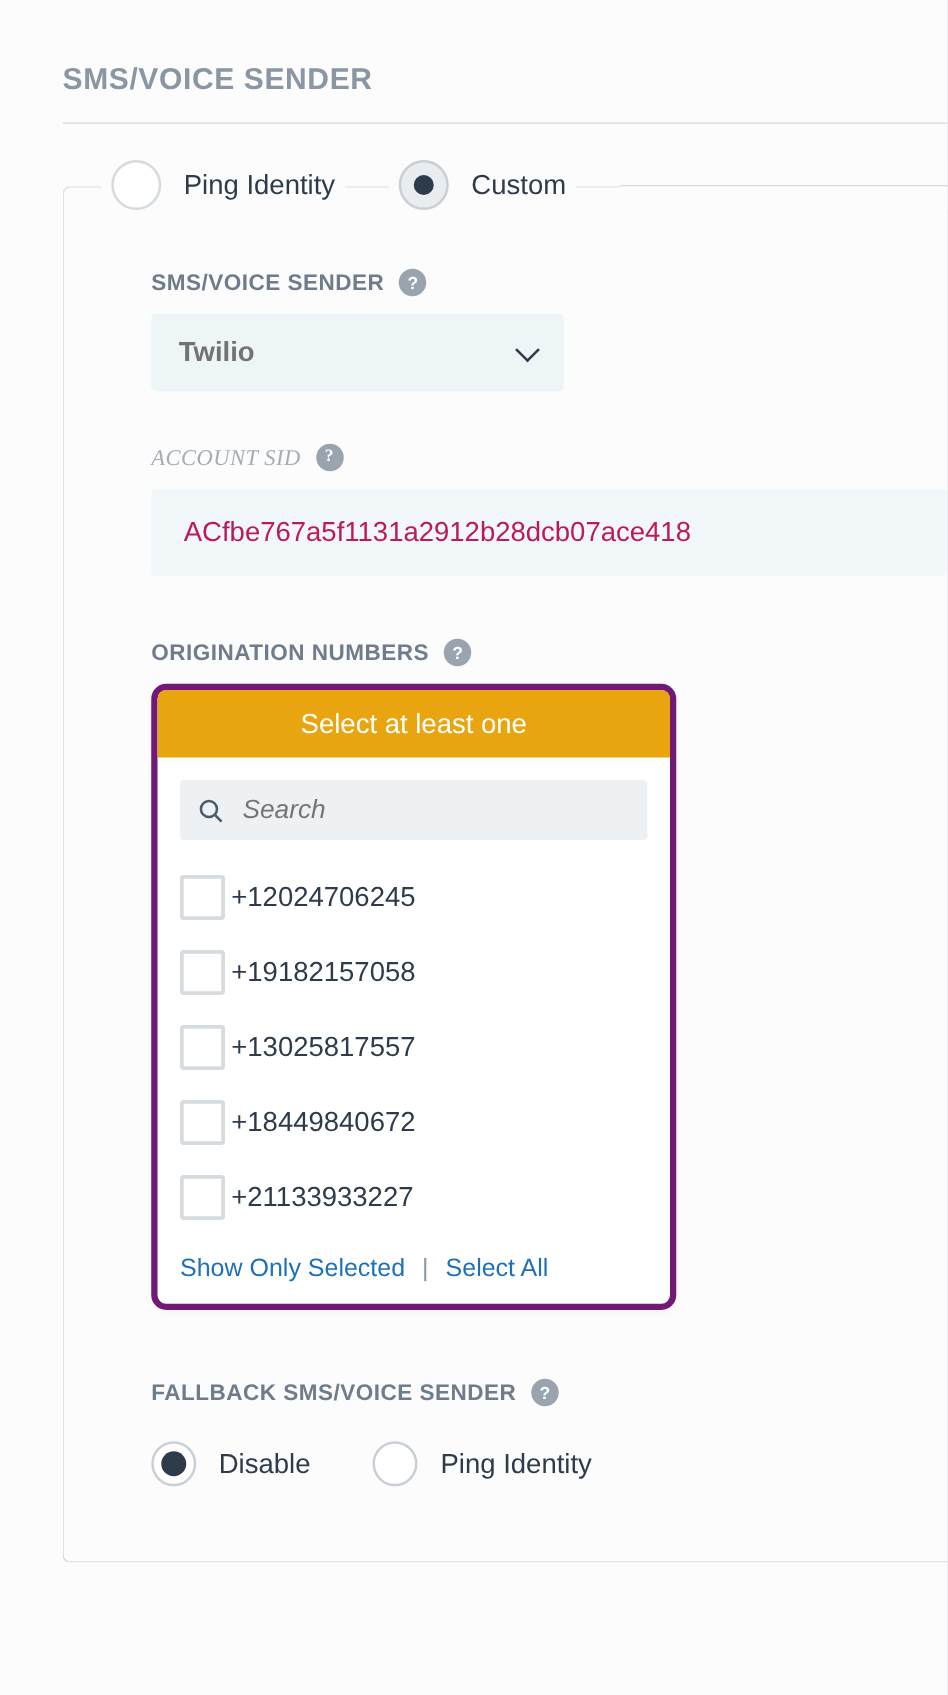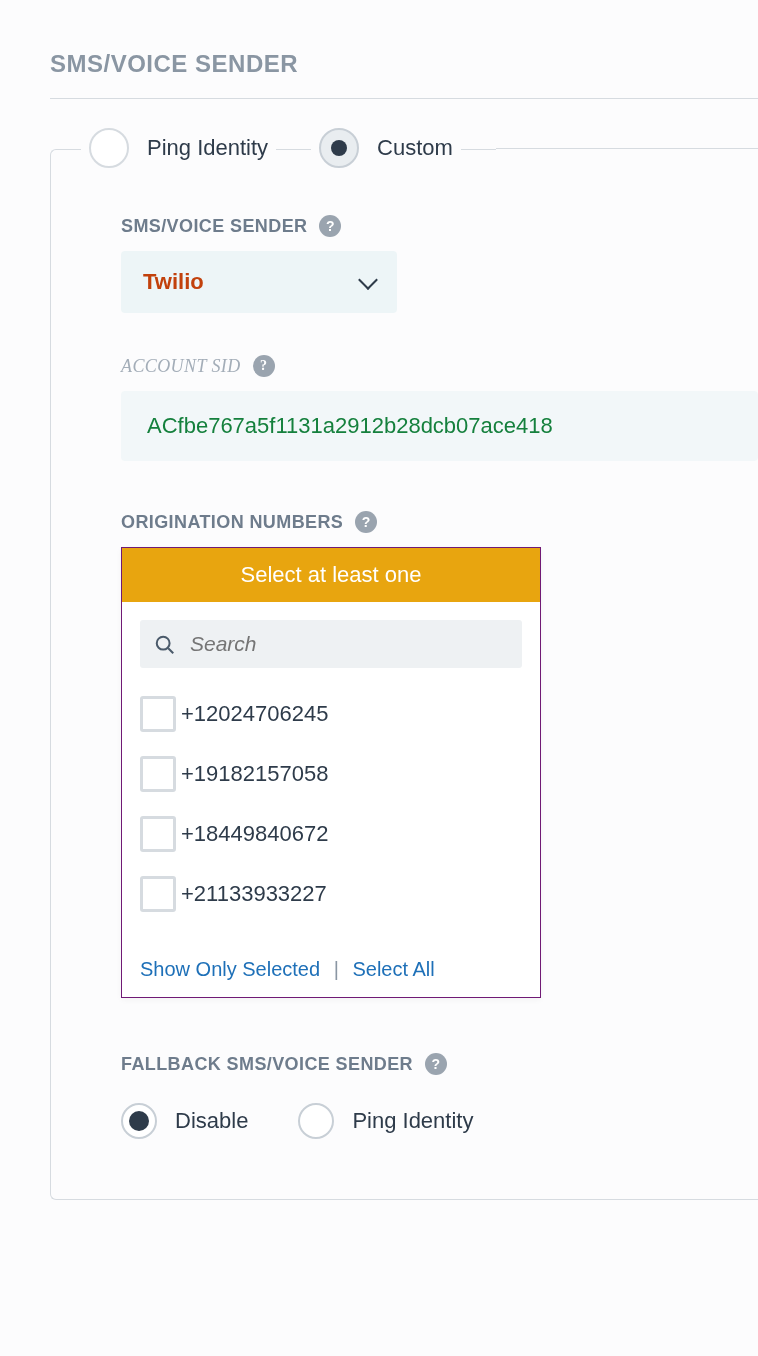--- a/index.html
+++ b/index.html
@@ -107,54 +107,54 @@
     background: #9aa4af;
     color: #fff;
     font-size: 14px;
     font-weight: 700;
     display: inline-flex;
     align-items: center;
     justify-content: center;
     font-style: normal;
   }
   .select-box {
-    width: 276px;
+    width: 330px;
     background: #edf5f7;
     border-radius: 4px;
     padding: 18px 22px;
     display: flex;
     align-items: center;
     justify-content: space-between;
     font-size: 22px;
     font-weight: 600;
-    color: #c2410c;
+    color: #737373;
     margin-bottom: 42px;
     cursor: pointer;
   }
   .chevron {
     width: 14px;
     height: 14px;
     border-right: 2.5px solid #2e3b4a;
     border-bottom: 2.5px solid #2e3b4a;
     transform: rotate(45deg);
     margin-top: -4px;
   }
   .text-input-display {
     background: #f2f7f9;
     border-radius: 4px;
     padding: 22px 26px;
     font-size: 22px;
-    color: #15803d;
+    color: #be185d;
     margin-bottom: 50px;
     width: calc(100% - 0px);
   }
   .multi-select {
     width: 420px;
-    border: 1px solid #701a75;
-    border-radius: 0;
+    border: 5px solid #701a75;
+    border-radius: 12px;
     overflow: hidden;
     box-shadow: 0 2px 6px rgba(0,0,0,0.04);
     background: #fff;
     margin-bottom: 55px;
   }
   .ms-header {
     background: #e8a50f;
     color: #fff;
     font-size: 22px;
     font-weight: 500;
@@ -314,20 +314,24 @@
       <div class="ms-item">
         <span class="ms-check"></span>
         <span class="ms-item-label">+12024706245</span>
       </div>
       <div class="ms-item">
         <span class="ms-check"></span>
         <span class="ms-item-label">+19182157058</span>
       </div>
       <div class="ms-item">
         <span class="ms-check"></span>
+        <span class="ms-item-label">+13025817557</span>
+      </div>
+      <div class="ms-item">
+        <span class="ms-check"></span>
         <span class="ms-item-label">+18449840672</span>
       </div>
       <div class="ms-item">
         <span class="ms-check"></span>
         <span class="ms-item-label">+21133933227</span>
       </div>
       <div class="ms-item">
         
         
       </div>

